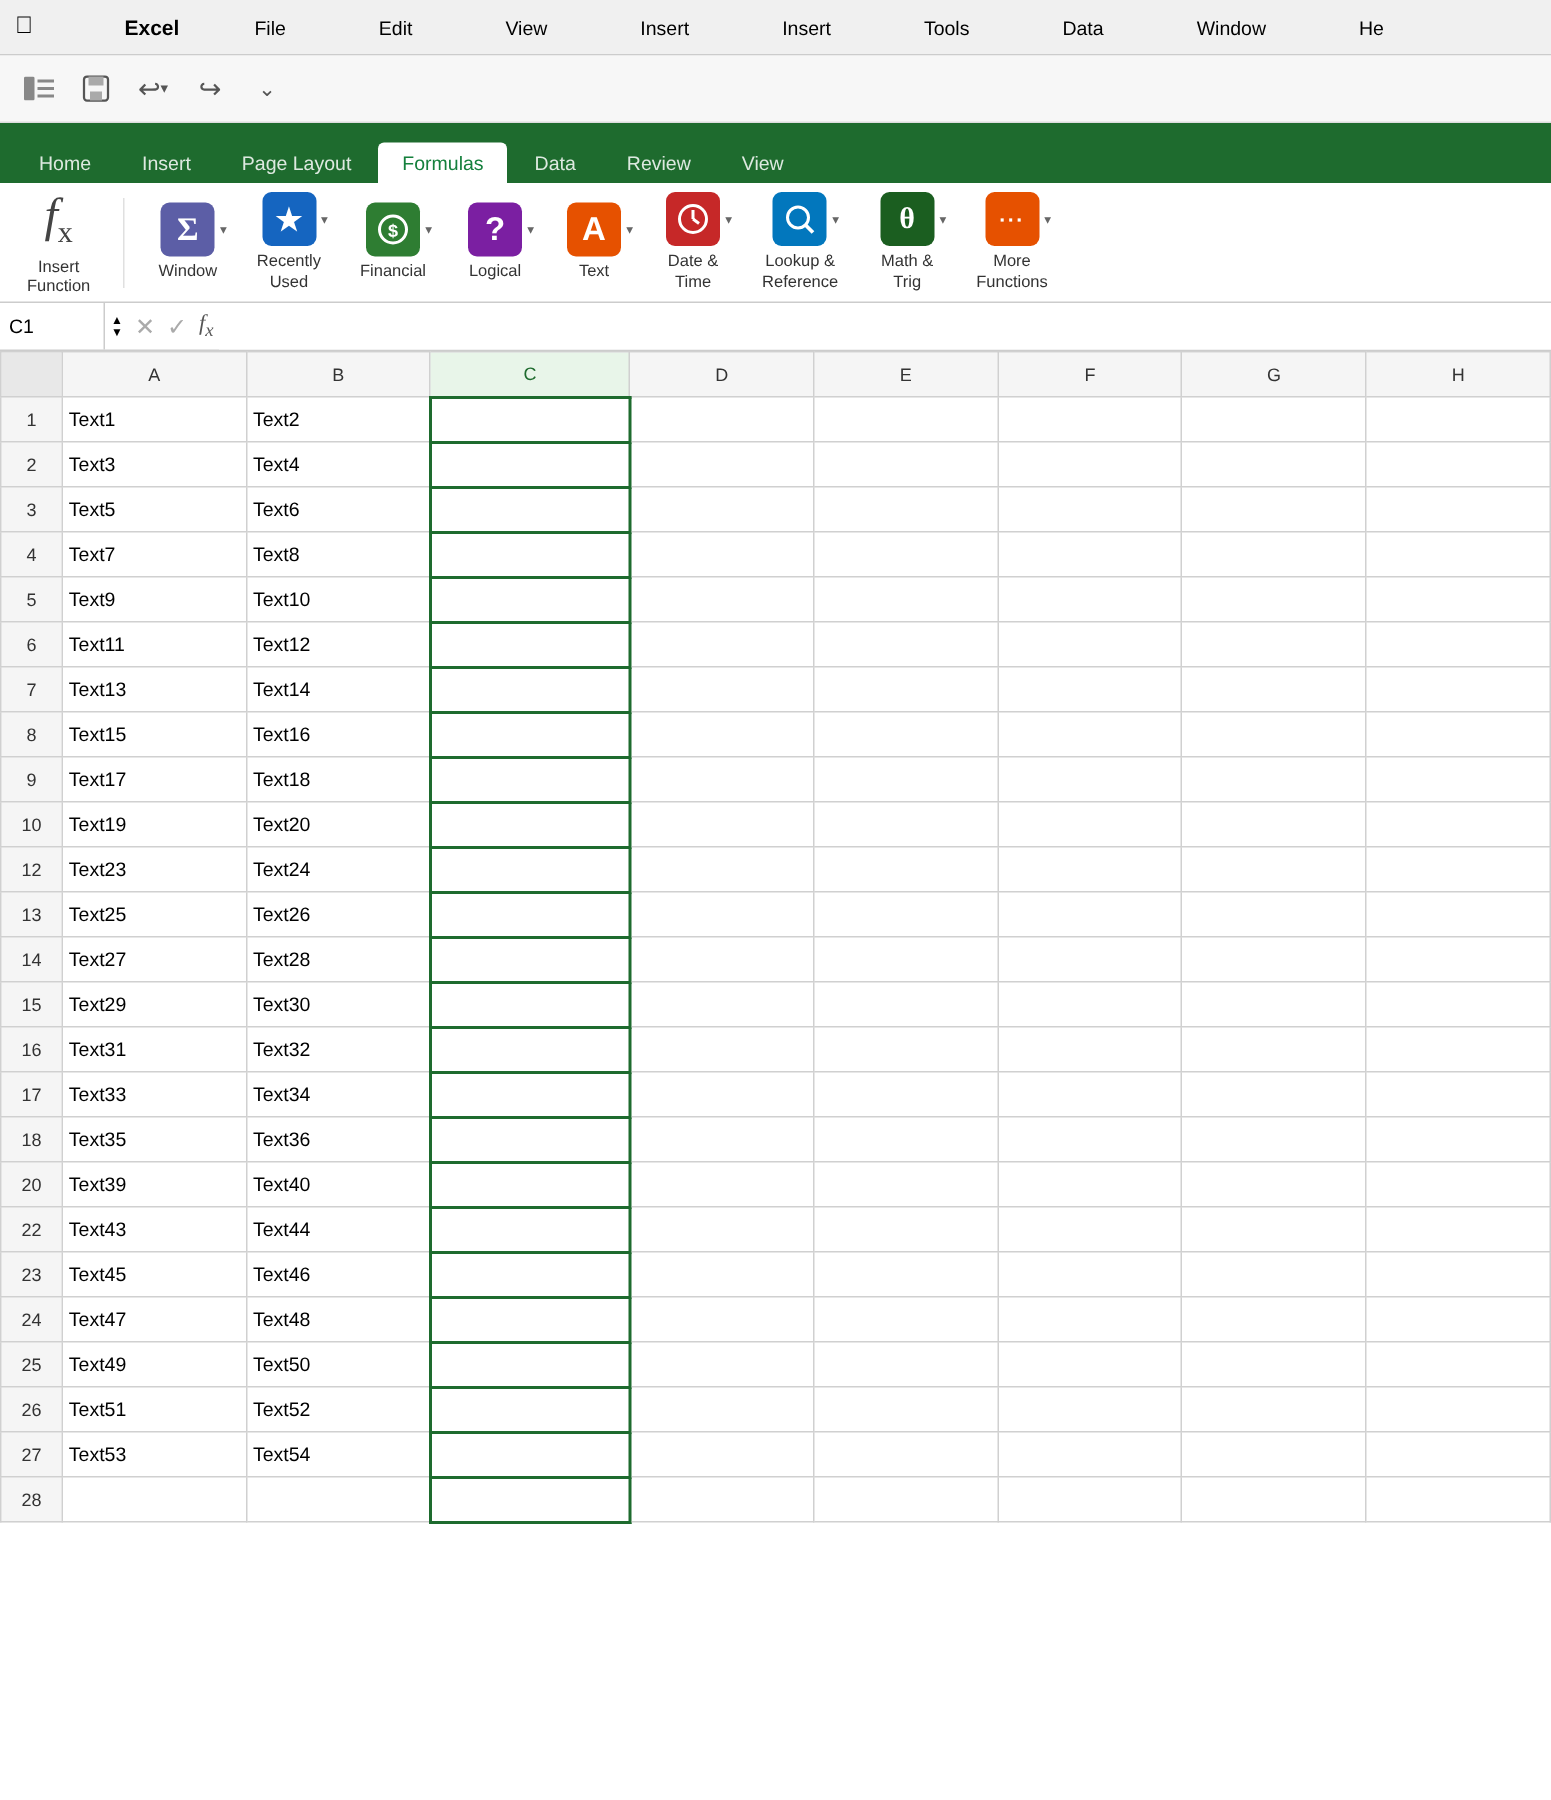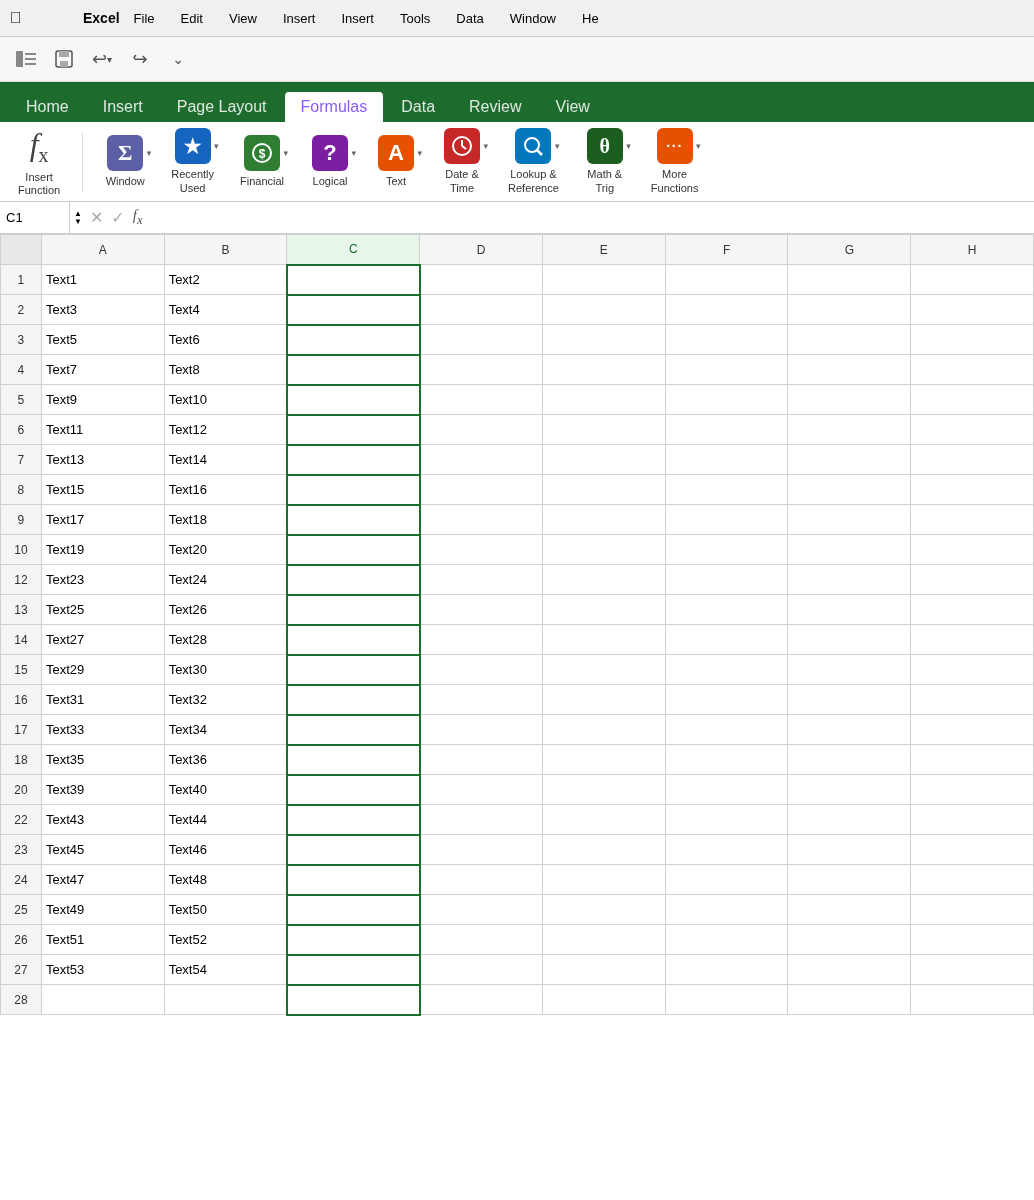--- a/index.html
+++ b/index.html
@@ -21,20 +21,21 @@
       padding-left: 45px;
     }
     .menu-bar .menu-items {
       display: flex;
       gap: 18px;
     }
     .menu-bar .menu-item {
       font-size: 13px;
       cursor: pointer;
       padding: 2px 4px;
+      margin-left: 36px;
     }
     .apple-icon {
       margin-right: 16px;
       font-size: 16px;
     }
 
     
     .toolbar {
       background: #f7f7f7;
       display: flex;
@@ -63,27 +64,27 @@
       background: #1e6b2e;
       display: flex;
       align-items: flex-end;
       height: 40px;
       padding: 0 10px;
     }
     .ribbon-tab {
       padding: 6px 16px;
       color: rgba(255,255,255,0.85);
       cursor: pointer;
-      font-size: 16px;
+      font-size: 13px;
       border-radius: 4px 4px 0 0;
       margin-right: 2px;
     }
     .ribbon-tab.active {
       background: #fff;
-      color: #8b5cf6;
+      color: #15803d;
       font-weight: 500;
     }
 
     
     .ribbon-content {
       background: #fff;
       border-bottom: 1px solid #ccc;
       padding: 6px 10px;
       display: flex;
       align-items: center;

